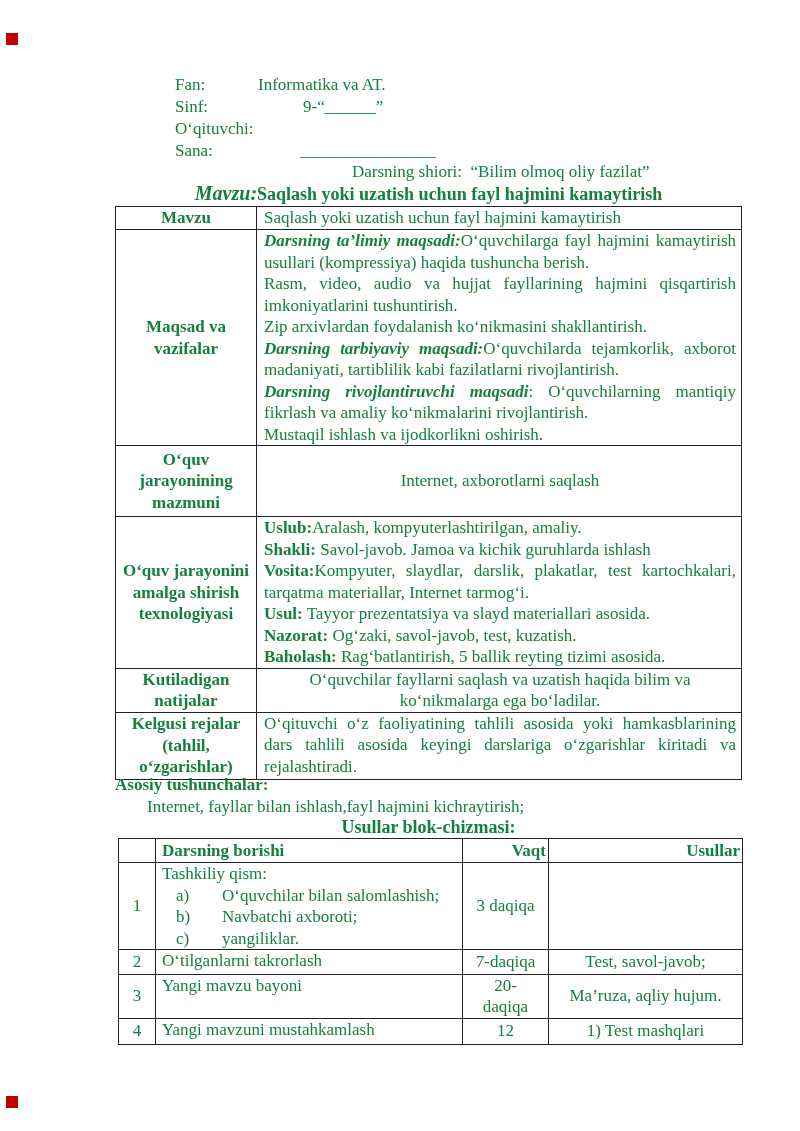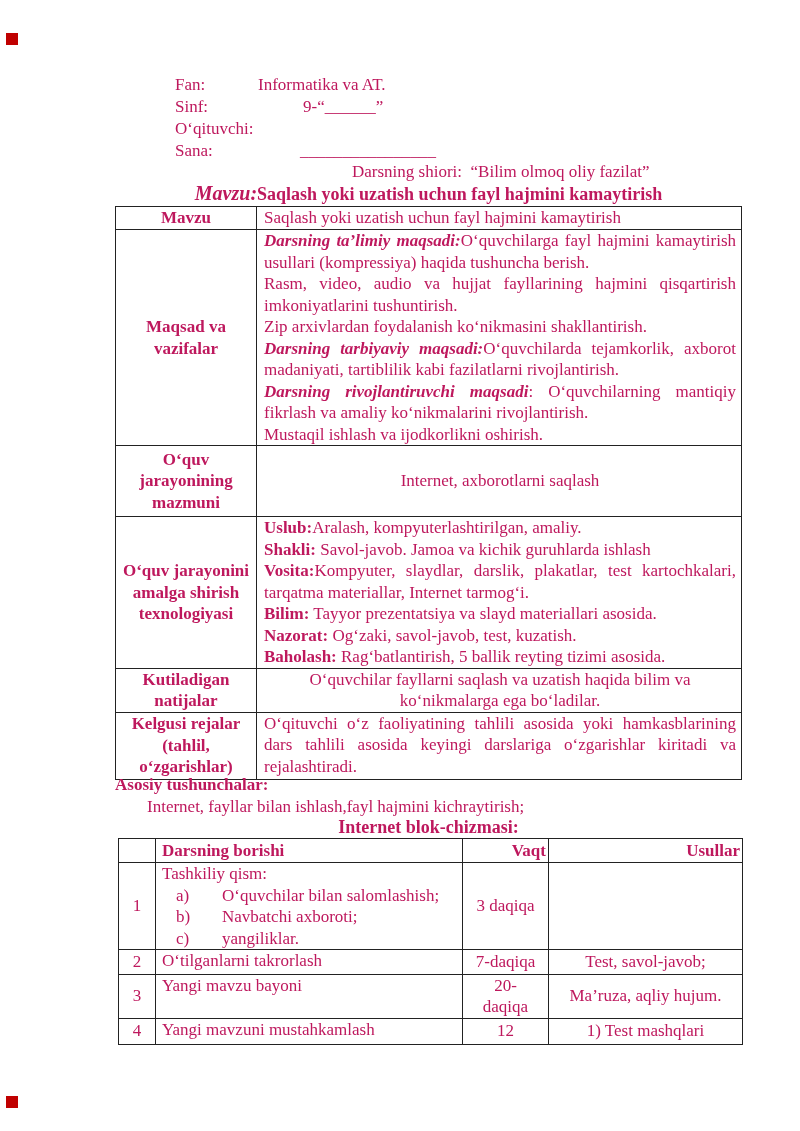--- a/index.html
+++ b/index.html
@@ -1,17 +1,17 @@
 <!DOCTYPE html>
 <html><head>
 <meta charset="utf-8">
 <style>
   html,body{margin:0;padding:0;background:#fff;}
   .page{position:relative;width:800px;height:1131px;background:#ffffff;
-        font-family:"Liberation Serif","DejaVu Serif",serif;color:#be185d;
+        font-family:"Liberation Serif","DejaVu Serif",serif;color:#15803d;
         font-size:17px;line-height:21.5px;overflow:hidden;}
   .b{font-weight:bold;}
   .i{font-style:italic;}
   .red-mark{position:absolute;width:12px;height:12px;}
   .red-mark.top{left:6px;top:33px;}
   .red-mark.bottom{left:6px;top:1096px;}
   .header-fields{position:absolute;left:175px;top:74px;}
   .hline{height:22px;line-height:22px;white-space:pre;}
   .hline .lbl{display:inline-block;}
   .h0 .lbl{width:83px;}
@@ -97,21 +97,21 @@
           <td class="content a-center vmid">
             <p class="para"><span>Internet, axborotlarni saqlash</span></p>
           </td>
         </tr>
         <tr class="it-r3">
           <td class="lbl-cell">O‘quv jarayonini amalga shirish texnologiyasi</td>
           <td class="content a-justify">
             <p class="para"><span class="b ">Uslub:</span><span>Aralash, kompyuterlashtirilgan, amaliy.</span></p>
             <p class="para"><span class="b ">Shakli:</span><span> Savol-javob. Jamoa va kichik guruhlarda ishlash</span></p>
             <p class="para"><span class="b ">Vosita:</span><span>Kompyuter, slaydlar, darslik, plakatlar, test kartochkalari, tarqatma materiallar, Internet tarmog‘i.</span></p>
-            <p class="para"><span class="b ">Bilim:</span><span> Tayyor prezentatsiya va slayd materiallari asosida.</span></p>
+            <p class="para"><span class="b ">Usul:</span><span> Tayyor prezentatsiya va slayd materiallari asosida.</span></p>
             <p class="para"><span class="b ">Nazorat:</span><span> Og‘zaki, savol-javob, test, kuzatish.</span></p>
             <p class="para"><span class="b ">Baholash:</span><span> Rag‘batlantirish, 5 ballik reyting tizimi asosida.</span></p>
           </td>
         </tr>
         <tr class="it-r4">
           <td class="lbl-cell">Kutiladigan natijalar</td>
           <td class="content a-center vmid">
             <p class="para"><span>O‘quvchilar fayllarni saqlash va uzatish  haqida bilim va ko‘nikmalarga ega bo‘ladilar.</span></p>
           </td>
         </tr>
@@ -119,21 +119,21 @@
           <td class="lbl-cell">Kelgusi rejalar (tahlil, o‘zgarishlar)</td>
           <td class="content a-justify">
             <p class="para"><span>O‘qituvchi o‘z faoliyatining tahlili asosida yoki hamkasblarining dars tahlili asosida keyingi darslariga o‘zgarishlar kiritadi va rejalashtiradi.</span></p>
           </td>
         </tr>
       </tbody>
   </table>
 
   <div class="concepts-heading">Asosiy tushunchalar:</div>
   <div class="concepts-text">Internet, fayllar bilan ishlash,fayl hajmini kichraytirish;</div>
-  <div class="schedule-title">Internet blok-chizmasi:</div>
+  <div class="schedule-title">Usullar blok-chizmasi:</div>
 
   <table class="schedule-table">
     <colgroup>
         <col class="c0">
         <col class="c1">
         <col class="c2">
         <col class="c3">
       </colgroup>
     <thead>
         <tr class="st-h" id="schedHead">

